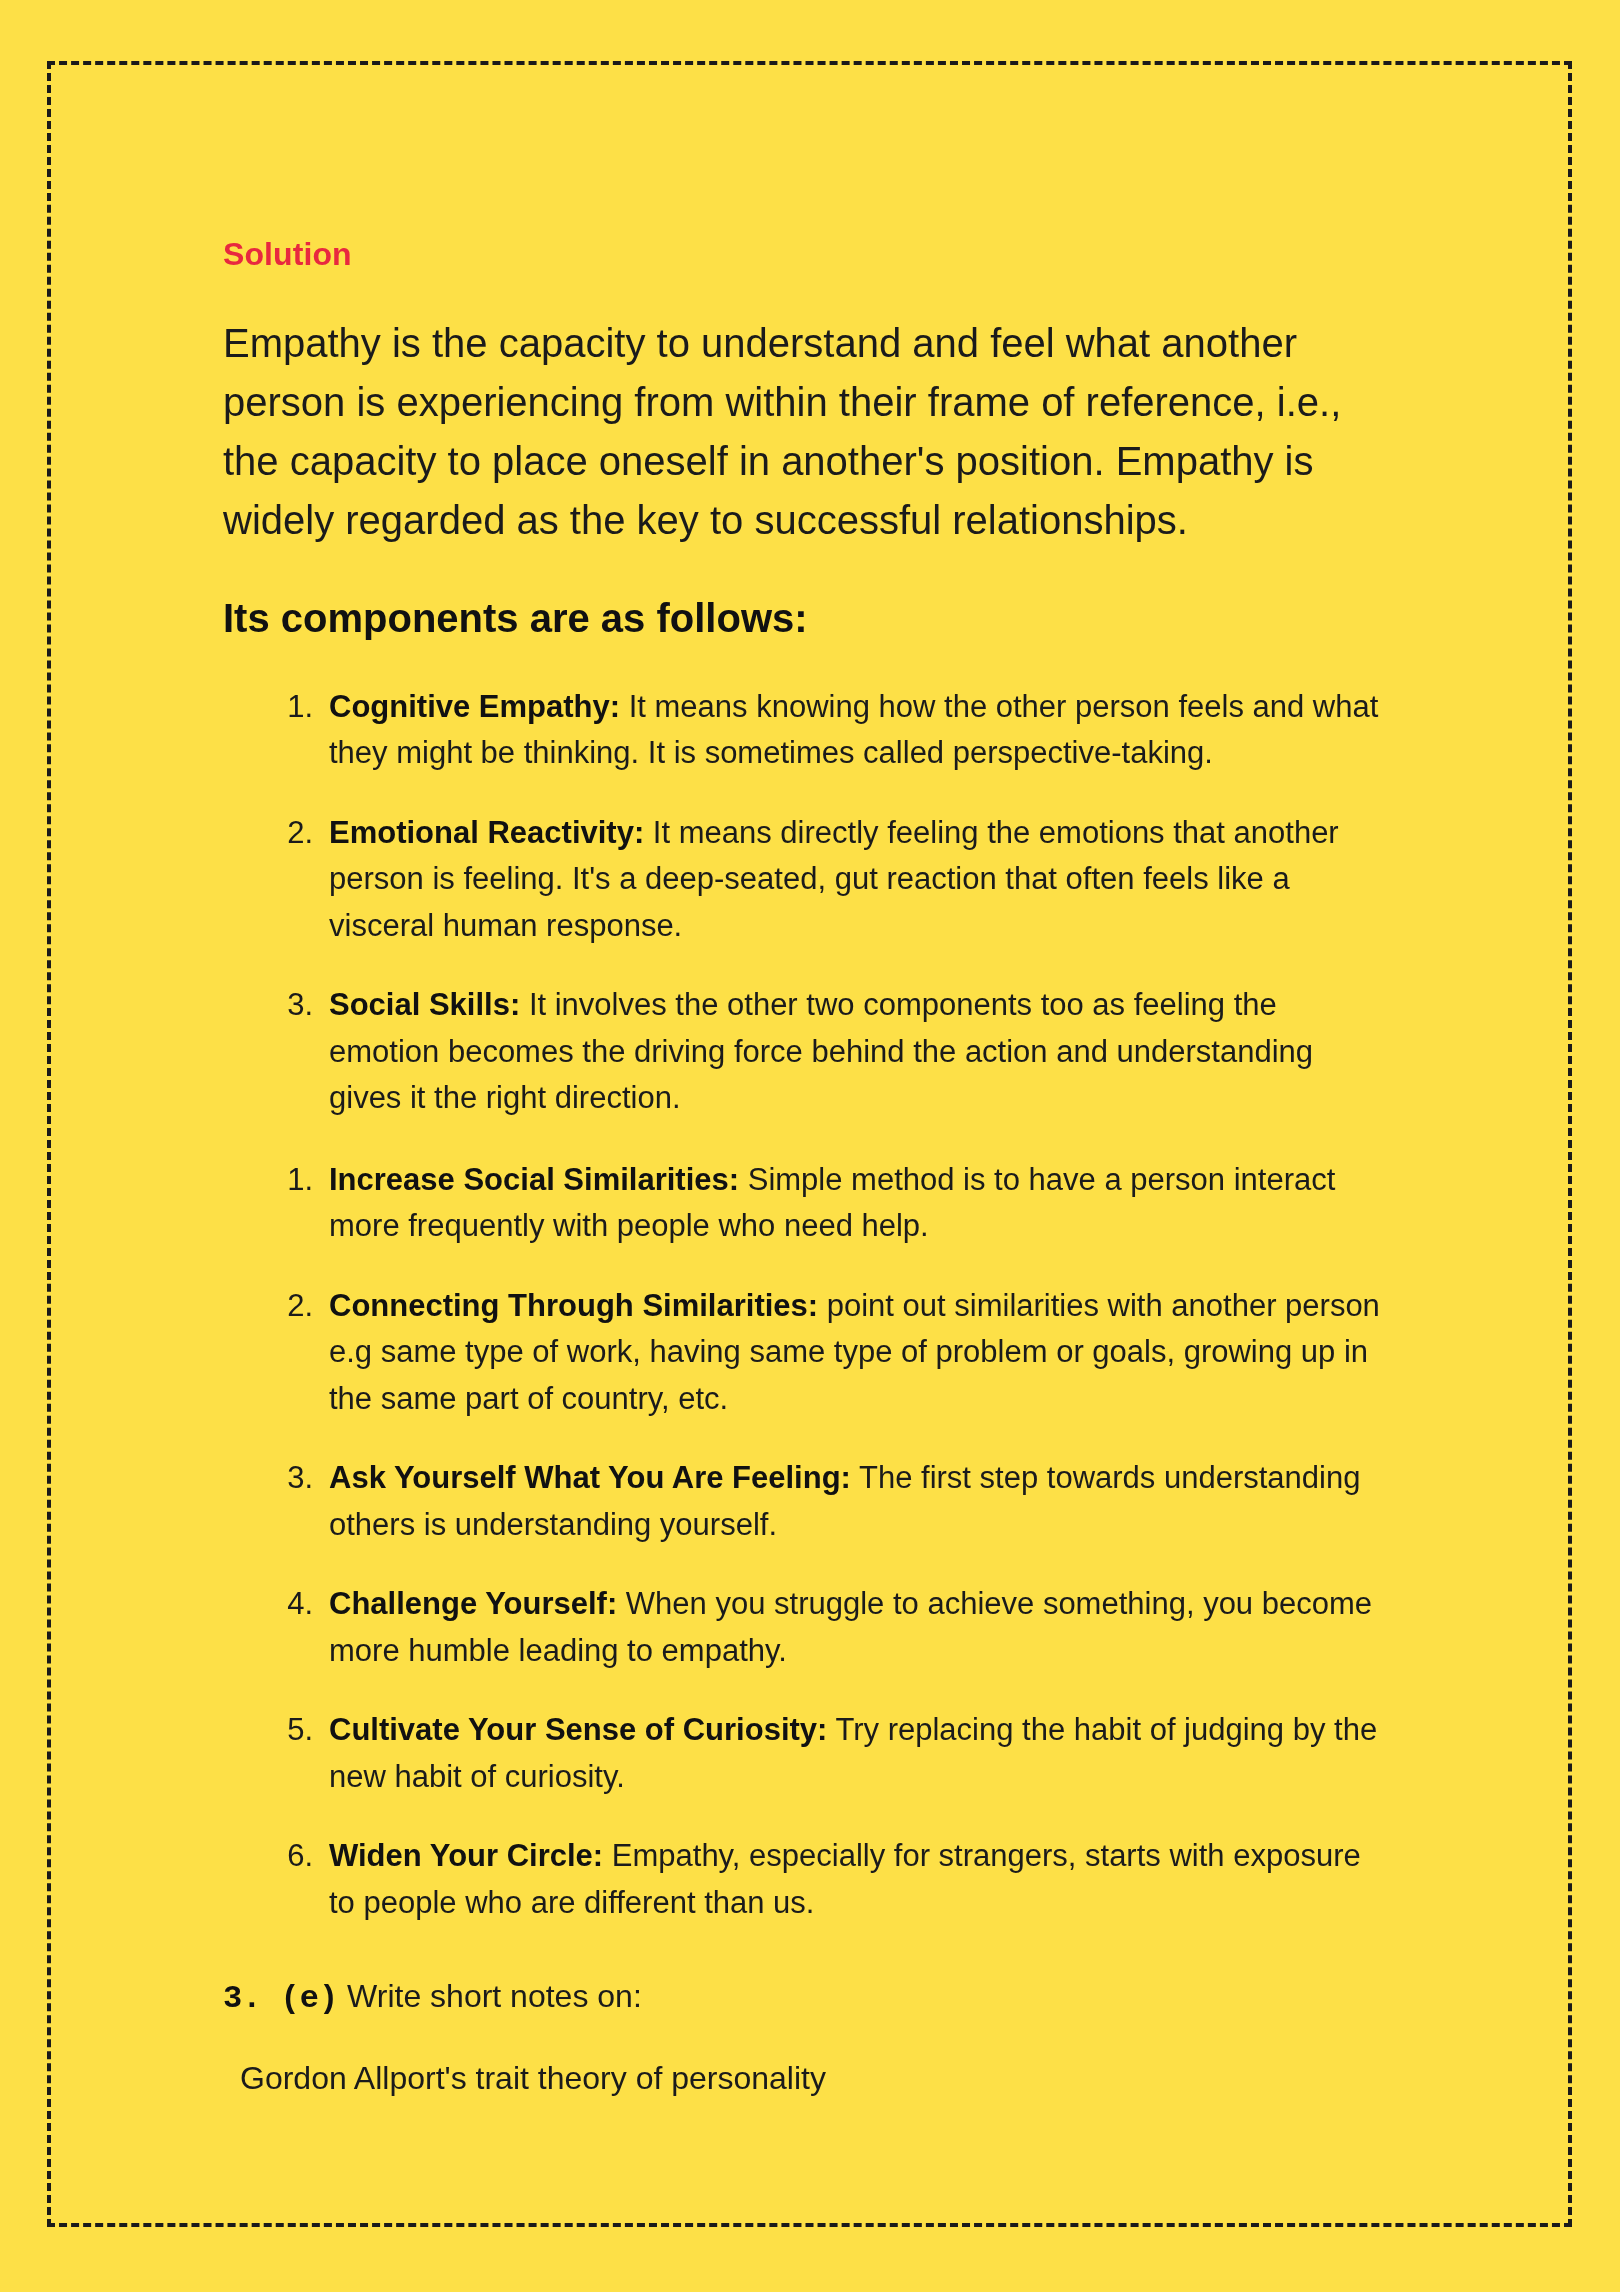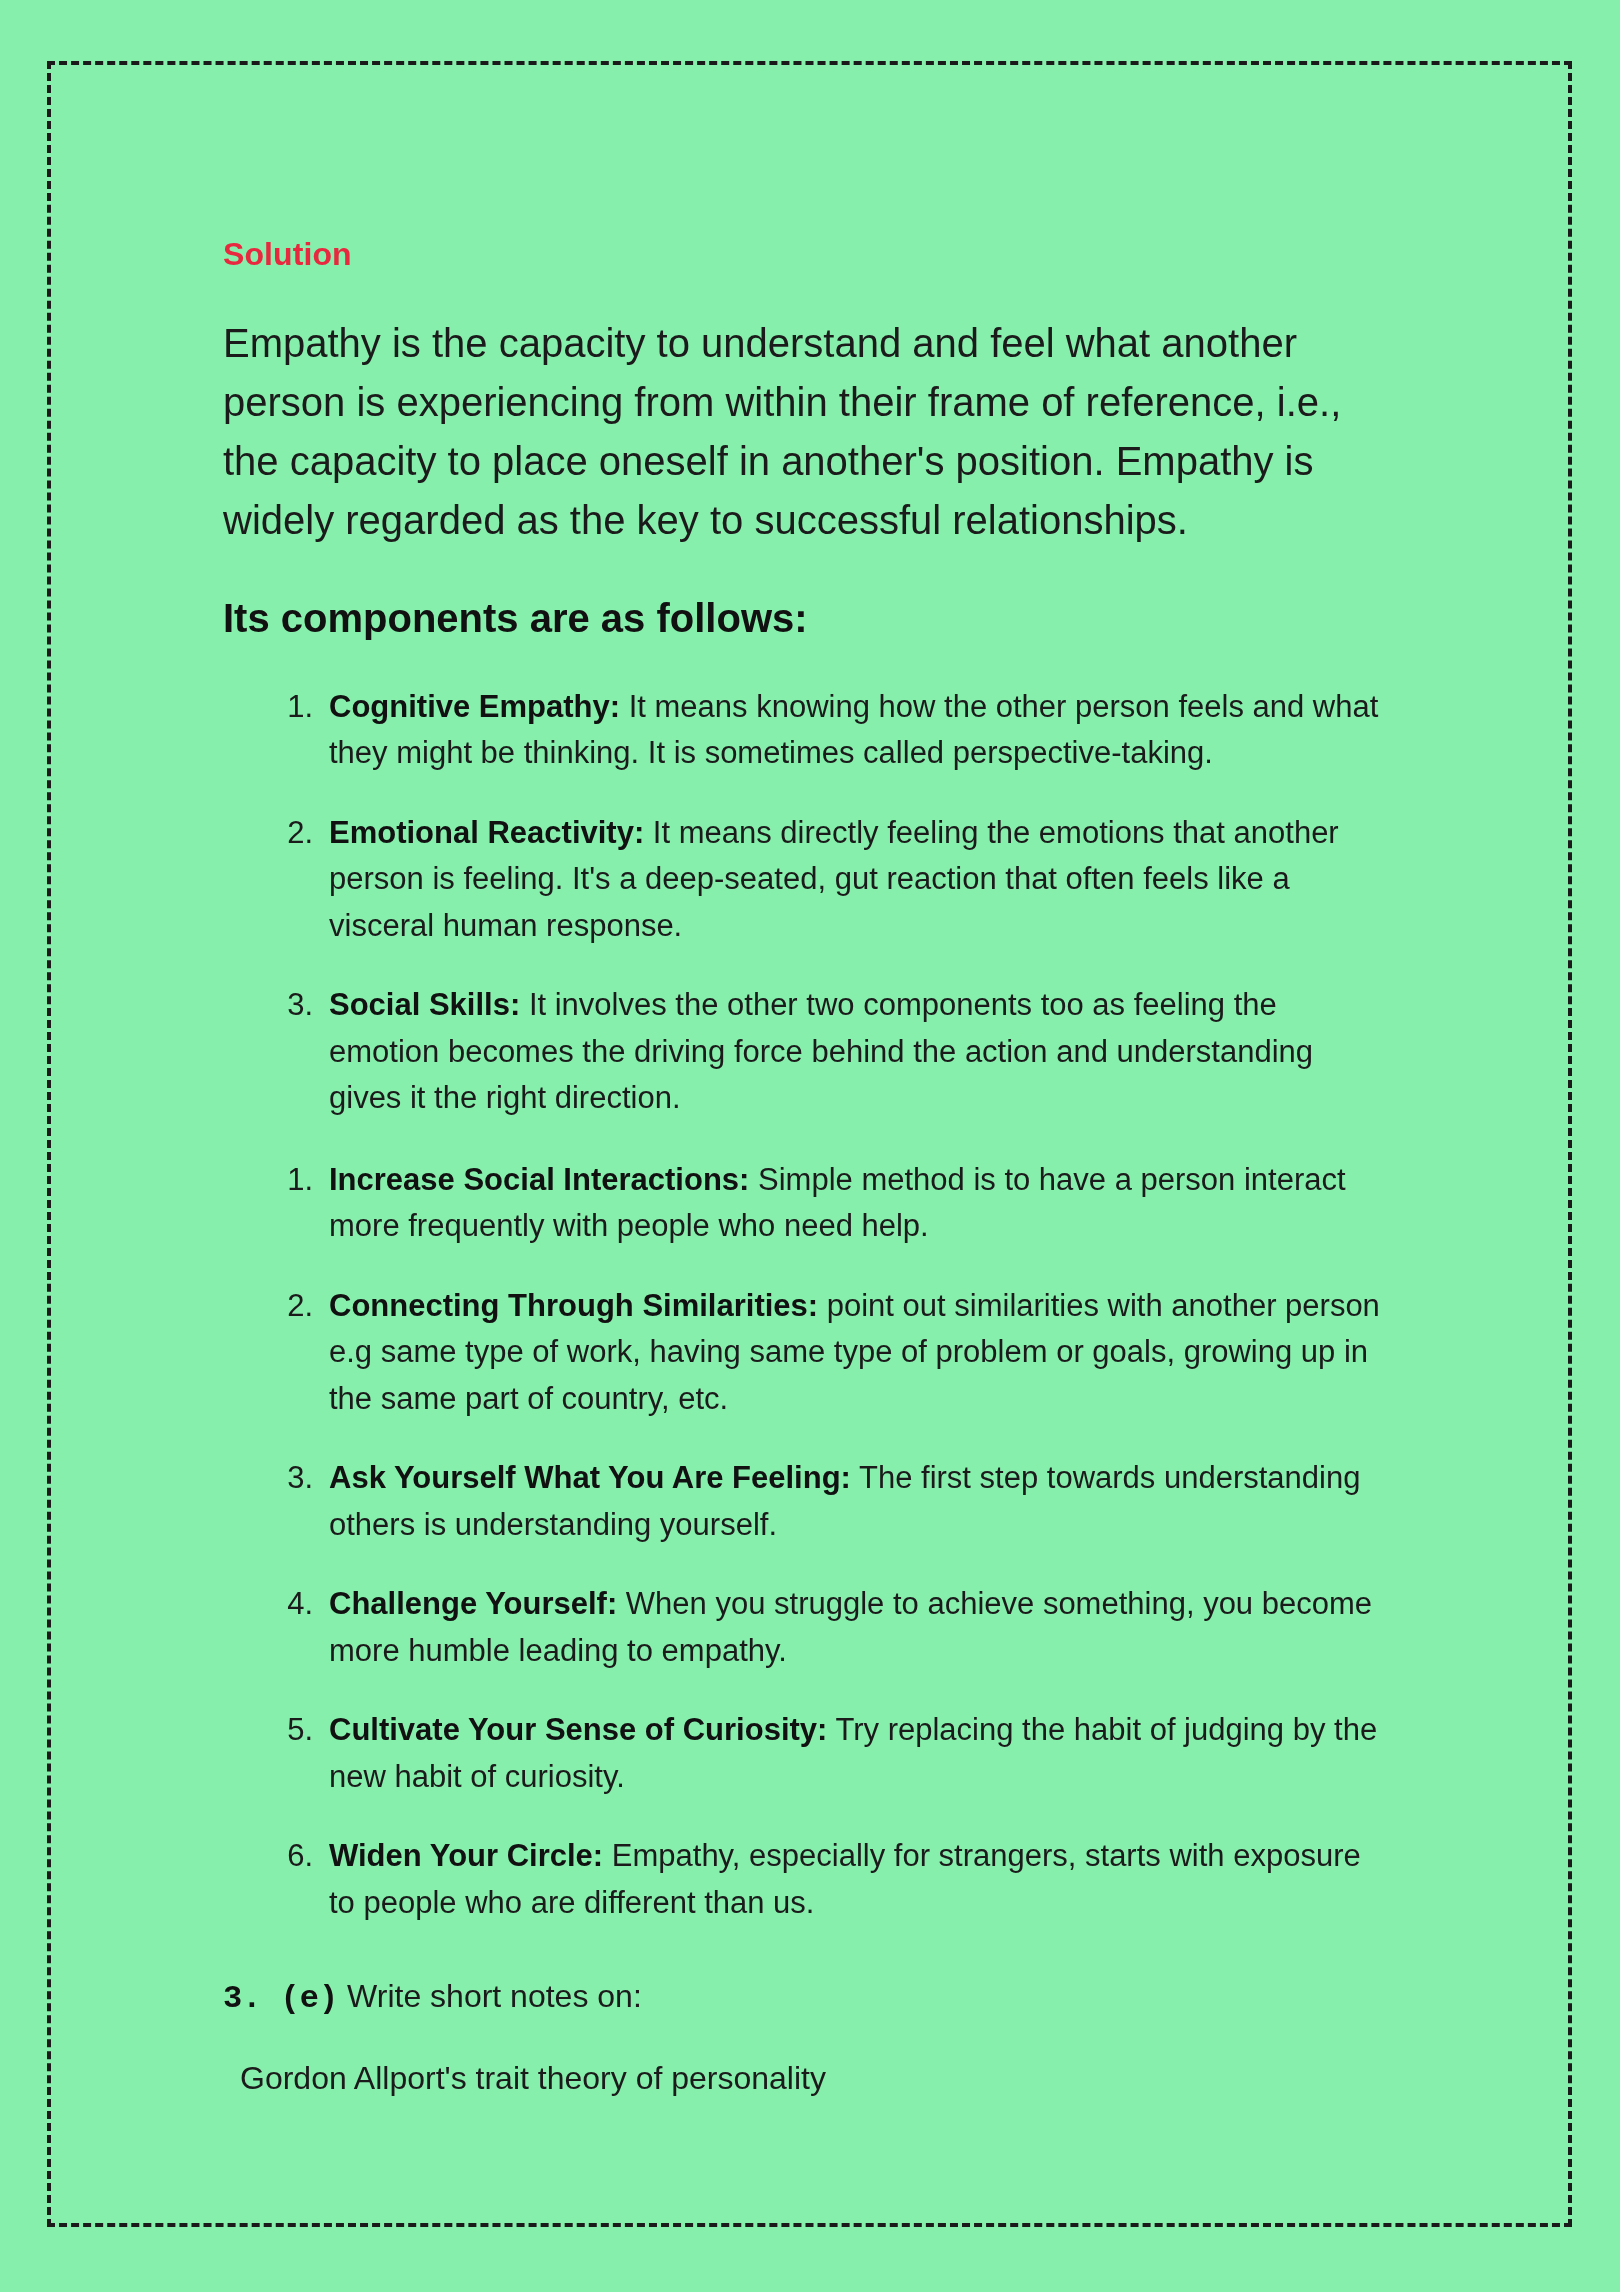--- a/index.html
+++ b/index.html
@@ -12,21 +12,21 @@
     width: 1620px;
     height: 2293px;
     font-family: "Liberation Sans", "DejaVu Sans", sans-serif;
     -webkit-font-smoothing: antialiased;
   }
 
   .page {
     position: relative;
     width: 1620px;
     height: 2293px;
-    background: #86efac;
+    background: #fde047;
     box-sizing: border-box;
   }
 
   
   .dashed-frame {
     position: absolute;
     left: 47px;
     top: 61px;
     width: 1525px;
     height: 2166px;
@@ -148,21 +148,21 @@
         <span class="li-label">Emotional Reactivity:</span><span class="li-text"> It means directly feeling the emotions that another person is feeling. It's a deep-seated, gut reaction that often feels like a visceral human response.</span>
       </li>
       <li>
         <span class="li-label">Social Skills:</span><span class="li-text"> It involves the other two components too as feeling the emotion becomes the driving force behind the action and understanding gives it the right direction.</span>
       </li>
     </ol>
 
 
     <ol class="num-list">
       <li>
-        <span class="li-label">Increase Social Interactions:</span><span class="li-text"> Simple method is to have a person interact more frequently with people who need help.</span>
+        <span class="li-label">Increase Social Similarities:</span><span class="li-text"> Simple method is to have a person interact more frequently with people who need help.</span>
       </li>
       <li>
         <span class="li-label">Connecting Through Similarities:</span><span class="li-text"> point out similarities with another person e.g same type of work, having same type of problem or goals, growing up in the same part of country, etc.</span>
       </li>
       <li>
         <span class="li-label">Ask Yourself What You Are Feeling:</span><span class="li-text"> The first step towards understanding others is understanding yourself.</span>
       </li>
       <li>
         <span class="li-label">Challenge Yourself:</span><span class="li-text"> When you struggle to achieve something, you become more humble leading to empathy.</span>
       </li>

